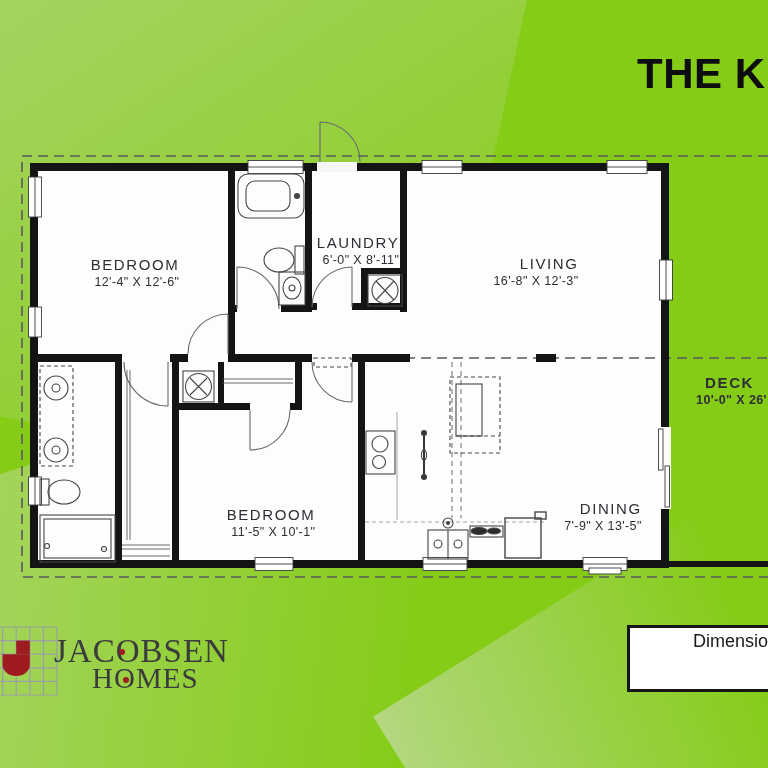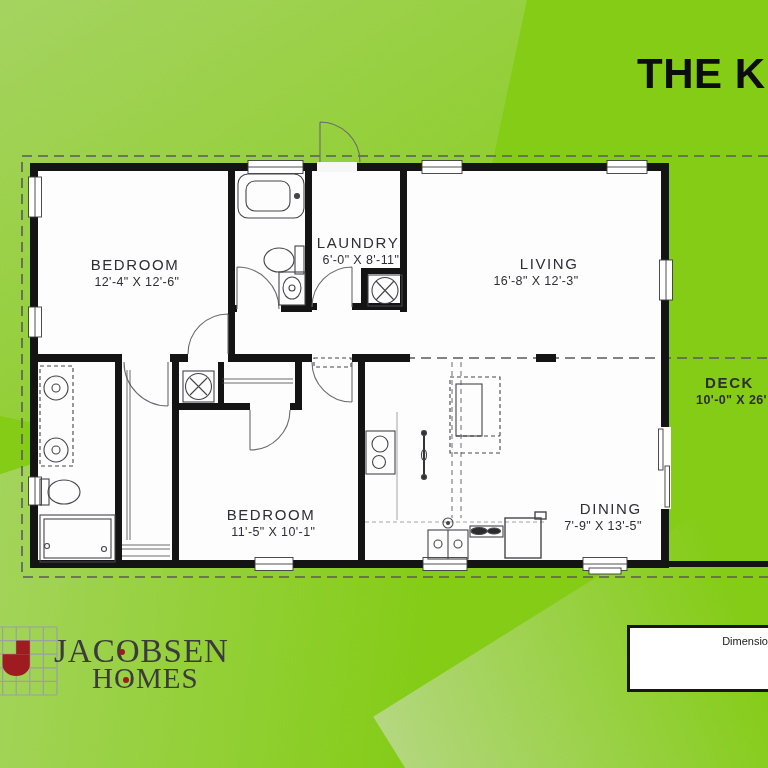--- a/index.html
+++ b/index.html
@@ -19,21 +19,21 @@
   .deck-label .room-name{padding-right:4px;}
   .logo-text-1{position:absolute;left:54px;top:633px;font-family:"Liberation Serif",serif;
                font-size:33px;color:#3b3b3e;letter-spacing:1px;white-space:nowrap;}
   .logo-text-2{position:absolute;left:92px;top:662px;font-family:"Liberation Serif",serif;
                font-size:29px;color:#3b3b3e;letter-spacing:1px;white-space:nowrap;}
   .logo-dot{position:absolute;width:6px;height:6px;border-radius:50%;background:#9e1b20;}
   .dot1{left:119px;top:649px;}
   .dot2{left:123px;top:677px;}
   .info-box{position:absolute;left:627px;top:625px;width:220px;height:57px;border:3px solid #161616;
             background:#fff;padding-top:4px;box-sizing:content-box;}
-  .info-line{width:138px;text-align:right;font-size:11px;line-height:18px;color:#18181a;white-space:nowrap;}
+  .info-line{width:138px;text-align:right;font-size:18px;line-height:18px;color:#18181a;white-space:nowrap;}
 </style>
 </head>
 <body>
 
 <div class="page">
 
   <div class="bg-shape bg1"></div>
   <div class="bg-shape bg2"></div>
   <div class="bg-shape bg3"></div>
 

